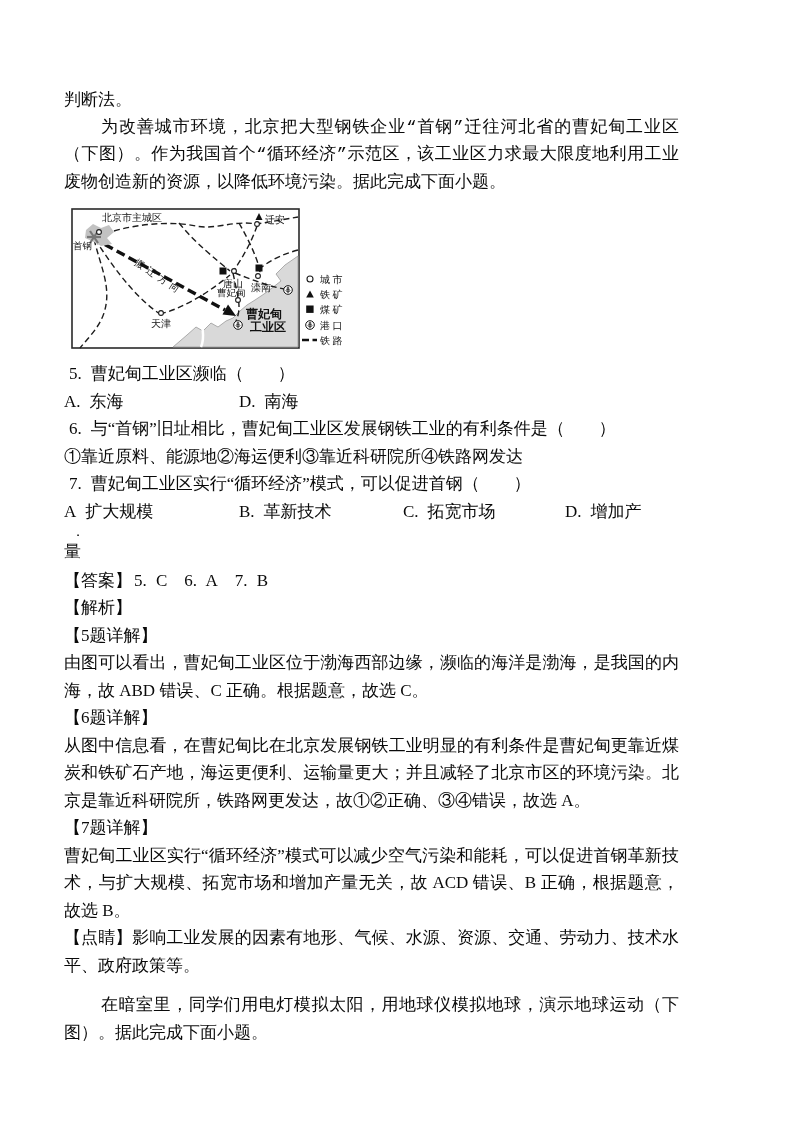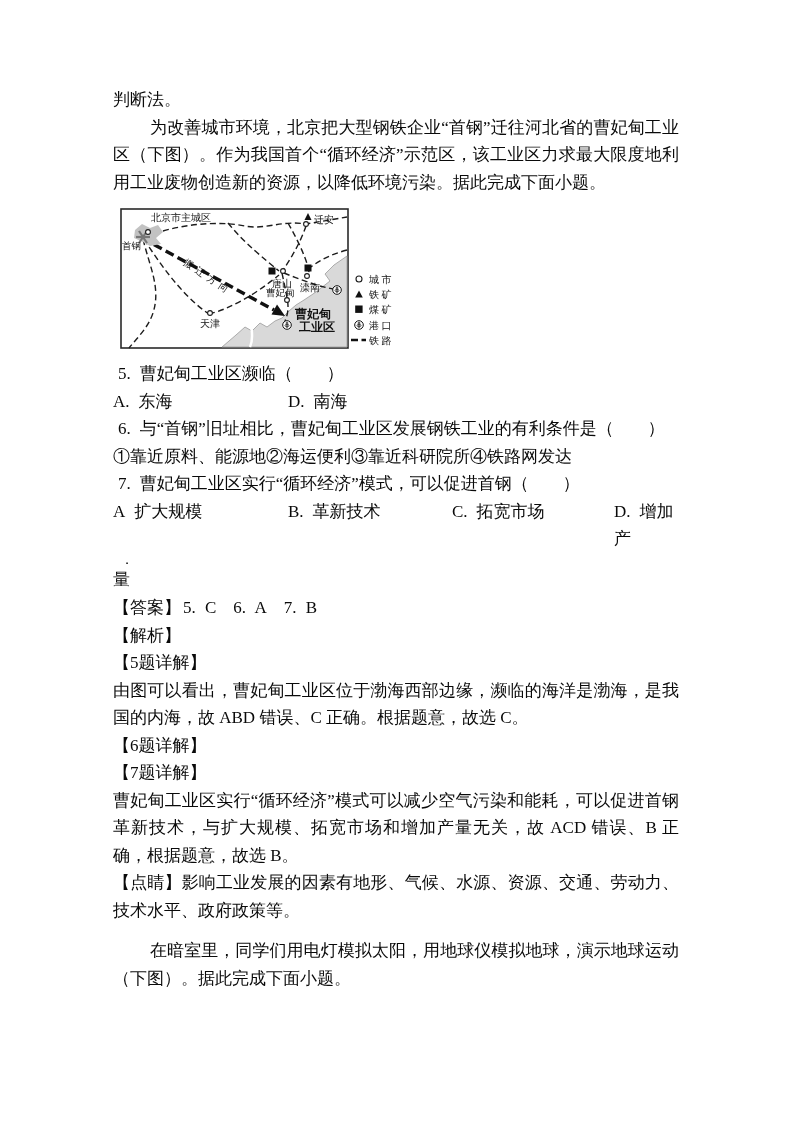--- a/index.html
+++ b/index.html
@@ -1,29 +1,29 @@
 <!DOCTYPE html>
 <html><head>
 <meta charset="utf-8">
 <style>
   html,body { margin:0; padding:0; background:#ffffff; }
   .page {
     position:relative;
     width:794px; height:1100px;
     background:#fff;
     box-sizing:border-box;
-    padding:86px 115px 0 113px;
+    padding:86px 115px 0 64px;
     font-family:"Liberation Serif","DejaVu Serif",serif;
     font-size:17px;
     line-height:27.5px;
     color:#0a0a0a;
     overflow:hidden;
   }
   p { margin:0; text-align:justify; }
-  .indent { text-indent:37px; }
+  .indent { text-indent:37px;font-family:Liberation Mono, monospace; }
   .qline { padding-left:5px; }
   .qnum { margin-right:9px; }
   .opts { display:grid; grid-template-columns:175px 164px 162px 1fr; }
   .opt .ol { margin-right:9px; }
   .dot-line { line-height:13px; padding-left:7px; font-size:14px; text-align:left; }
   .ans-line { margin-top:1px; }
   .ans-item { margin-left:17px; word-spacing:5px; }
   .ans-tag { word-spacing:5px;margin-top:24px; }
   .closing { margin-top:13px; }
   .map-wrap { margin:12px 0 10px 7px; width:285px; height:142px; }
@@ -151,20 +151,21 @@
   <p>量</p>
 
   <p class="ans-line"><span class="ans-tag">【答案】</span><span class="ans-item" style="margin-left:2px">5. C</span><span class="ans-item">6. A</span><span class="ans-item">7. B</span></p>
 
   <p>【解析】</p>
 
   <p>【5题详解】</p>
   <p>由图可以看出，曹妃甸工业区位于渤海西部边缘，濒临的海洋是渤海，是我国的内海，故 ABD 错误、C 正确。根据题意，故选 C。</p>
 
   <p>【6题详解】</p>
+  <p>从图中信息看，在曹妃甸比在北京发展钢铁工业明显的有利条件是曹妃甸更靠近煤炭和铁矿石产地，海运更便利、运输量更大；并且减轻了北京市区的环境污染。北京是靠近科研院所，铁路网更发达，故①②正确、③④错误，故选 A。</p>
 
   <p>【7题详解】</p>
   <p>曹妃甸工业区实行“循环经济”模式可以减少空气污染和能耗，可以促进首钢革新技术，与扩大规模、拓宽市场和增加产量无关，故 ACD 错误、B 正确，根据题意，故选 B。</p>
 
   <p>【点睛】影响工业发展的因素有地形、气候、水源、资源、交通、劳动力、技术水平、政府政策等。</p>
 
   <p class="indent closing">在暗室里，同学们用电灯模拟太阳，用地球仪模拟地球，演示地球运动（下图）。据此完成下面小题。</p>
 
 </div>
 

